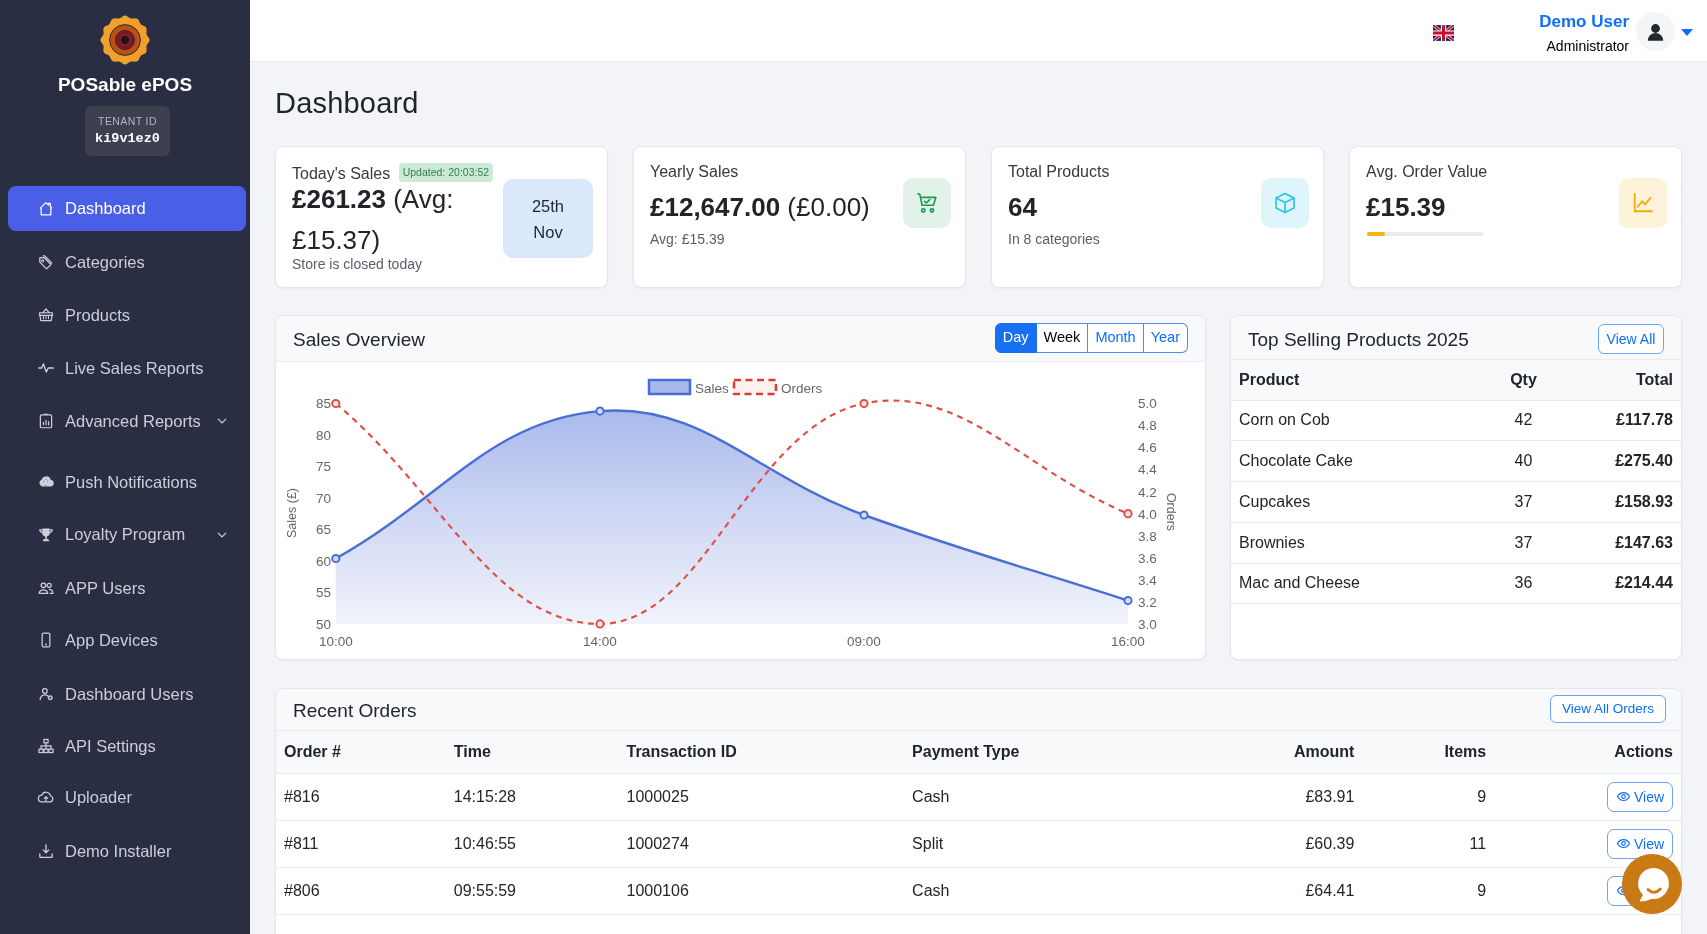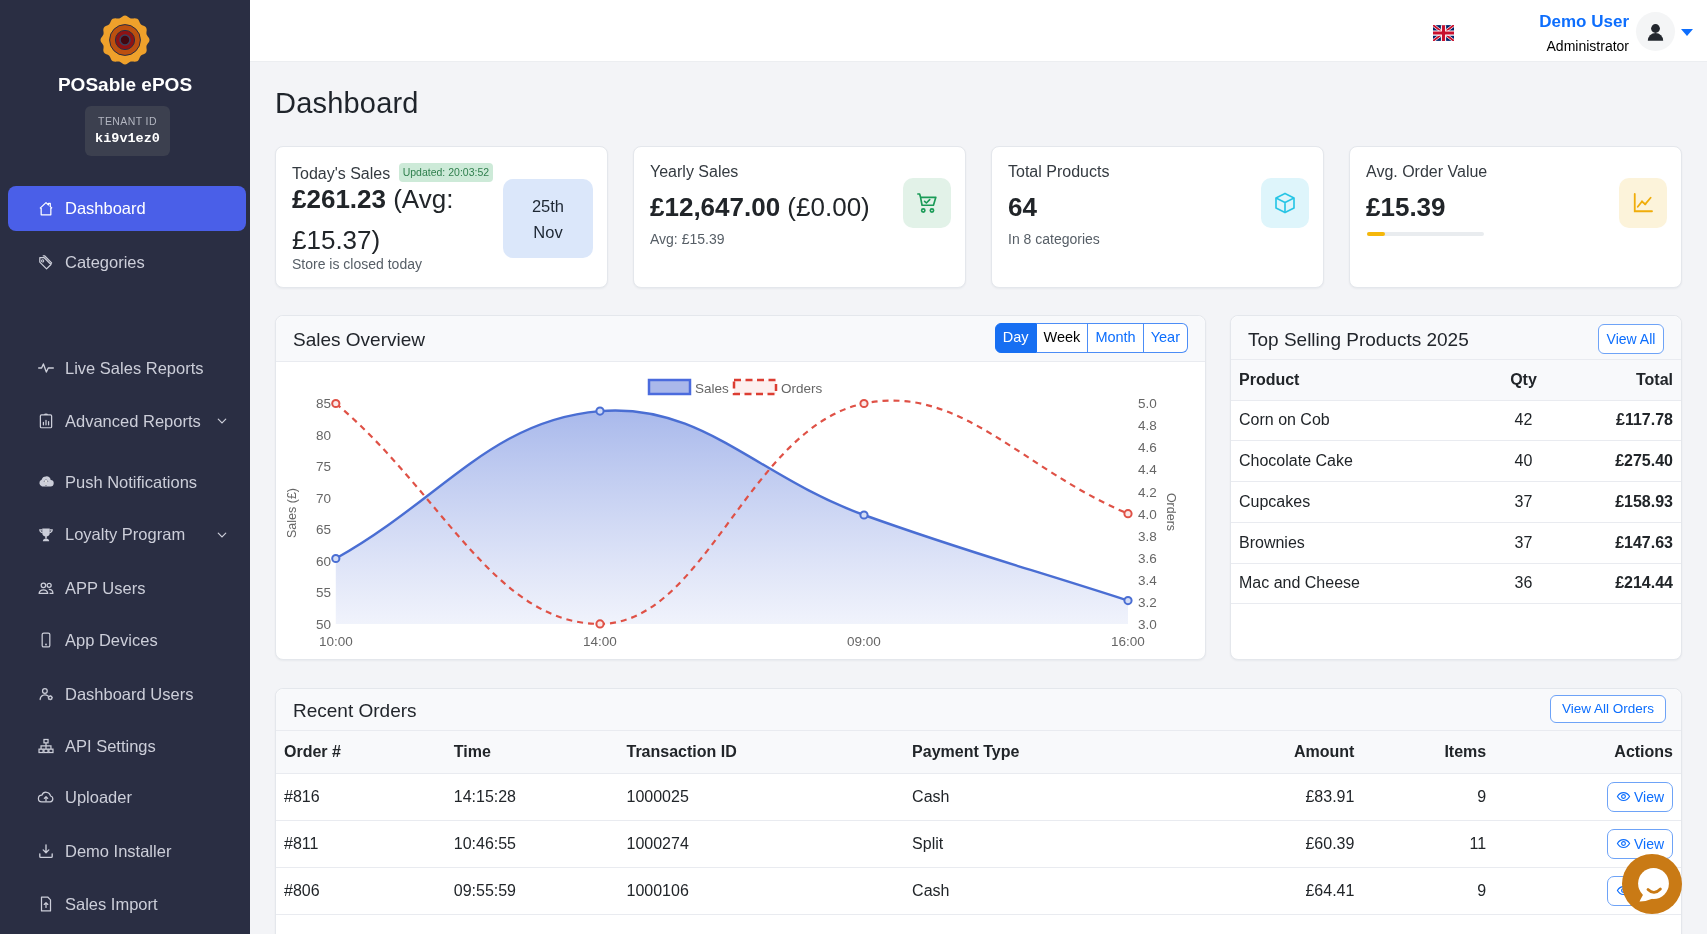--- a/index.html
+++ b/index.html
@@ -74,20 +74,28 @@
       <span>Dashboard</span>
     </div>
 <div class="nav-item" style="top:239.5px">
       <svg viewBox="0 0 16 16" fill="none" stroke="currentColor" stroke-width="1.1" stroke-linejoin="round">
         <path d="M2.5 4.5v3.6l6 6 3.9-3.9-6-6H2.5z"></path>
         <circle cx="5" cy="7" r="1" stroke-width=".9"></circle>
         <path d="M5.5 2.5h1.2l6.3 6.3-.8.8" stroke-linecap="round"></path>
       </svg>
       <span>Categories</span>
     </div>
+<div class="nav-item" style="top:292.5px">
+      <svg viewBox="0 0 16 16" fill="none" stroke="currentColor" stroke-width="1.1" stroke-linejoin="round">
+        <path d="M2.2 6h11.6l-1.2 7H3.4l-1.2-7z"></path>
+        <path d="M5.2 6 8 2.6 10.8 6M2.2 8.4h11.6" stroke-linecap="round"></path>
+        <path d="M5.8 8.8v2.6M8 8.8v2.6M10.2 8.8v2.6" stroke-linecap="round" stroke-width=".9"></path>
+      </svg>
+      <span>Products</span>
+    </div>
 <div class="nav-item" style="top:345.5px">
       <svg viewBox="0 0 16 16" fill="none" stroke="currentColor" stroke-width="1.2" stroke-linecap="round" stroke-linejoin="round">
         <path d="M1.5 8h2.6l1.6-3.6 2.6 7.2L10 8h4.5"></path>
       </svg>
       <span>Live Sales Reports</span>
     </div>
 <div class="nav-item" style="top:398.5px">
       <svg viewBox="0 0 16 16" fill="none" stroke="currentColor" stroke-width="1.1" stroke-linejoin="round">
         <rect x="3" y="2.6" width="10" height="11.4" rx="1"></rect>
         <path d="M6.2 2.6a1.8 1.2 0 0 1 3.6 0" fill="currentColor" stroke="none"></path>
@@ -158,27 +166,20 @@
         <path d="M4.2 12.4a3 3 0 0 1 .1-6A4 4 0 0 1 12 7.1a2.7 2.7 0 0 1-.3 5.3H4.2z" stroke-linecap="round"></path>
         <path d="M8 11.5V7.8M6.5 9.2 8 7.7l1.5 1.5" stroke-linecap="round"></path>
       </svg>
       <span>Uploader</span>
     </div>
 <div class="nav-item" style="top:828.5px">
       <svg viewBox="0 0 16 16" fill="none" stroke="currentColor" stroke-width="1.2" stroke-linecap="round" stroke-linejoin="round">
         <path d="M8 2.5v7M5.5 7 8 9.5 10.5 7M2.5 10.5v2.4a.8.8 0 0 0 .8.8h9.4a.8.8 0 0 0 .8-.8v-2.4"></path>
       </svg>
       <span>Demo Installer</span>
-    </div>
-<div class="nav-item" style="top:881.5px">
-      <svg viewBox="0 0 16 16" fill="none" stroke="currentColor" stroke-width="1.1" stroke-linejoin="round">
-        <path d="M4 1.8h5.5L12 4.3v9.9H4V1.8z"></path>
-        <path d="M8 11V6.8M6.4 8.4 8 6.8l1.6 1.6" stroke-linecap="round"></path>
-      </svg>
-      <span>Sales Import</span>
     </div>
 </div>
 <div id="topbar">
 <svg id="flag" width="21" height="16" viewBox="0 0 60 45">
   <rect width="60" height="45" fill="#012169"></rect>
   <path d="M0 0 60 45M60 0 0 45" stroke="#fff" stroke-width="9"></path>
   <path d="M0 0 60 45M60 0 0 45" stroke="#C8102E" stroke-width="5.5"></path>
   <path d="M30 0v45M0 22.5h60" stroke="#fff" stroke-width="15"></path>
   <path d="M30 0v45M0 22.5h60" stroke="#C8102E" stroke-width="9"></path>
 </svg>

